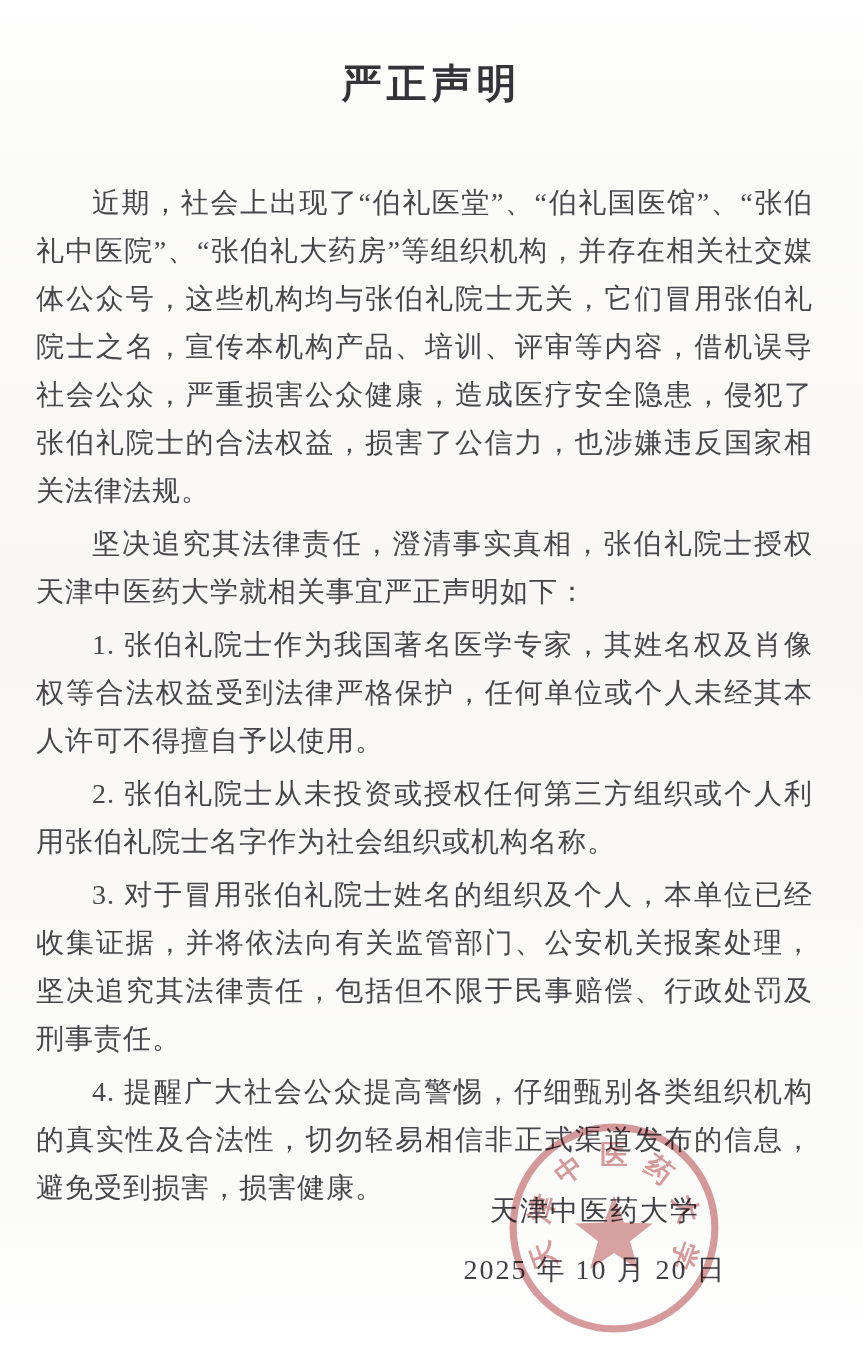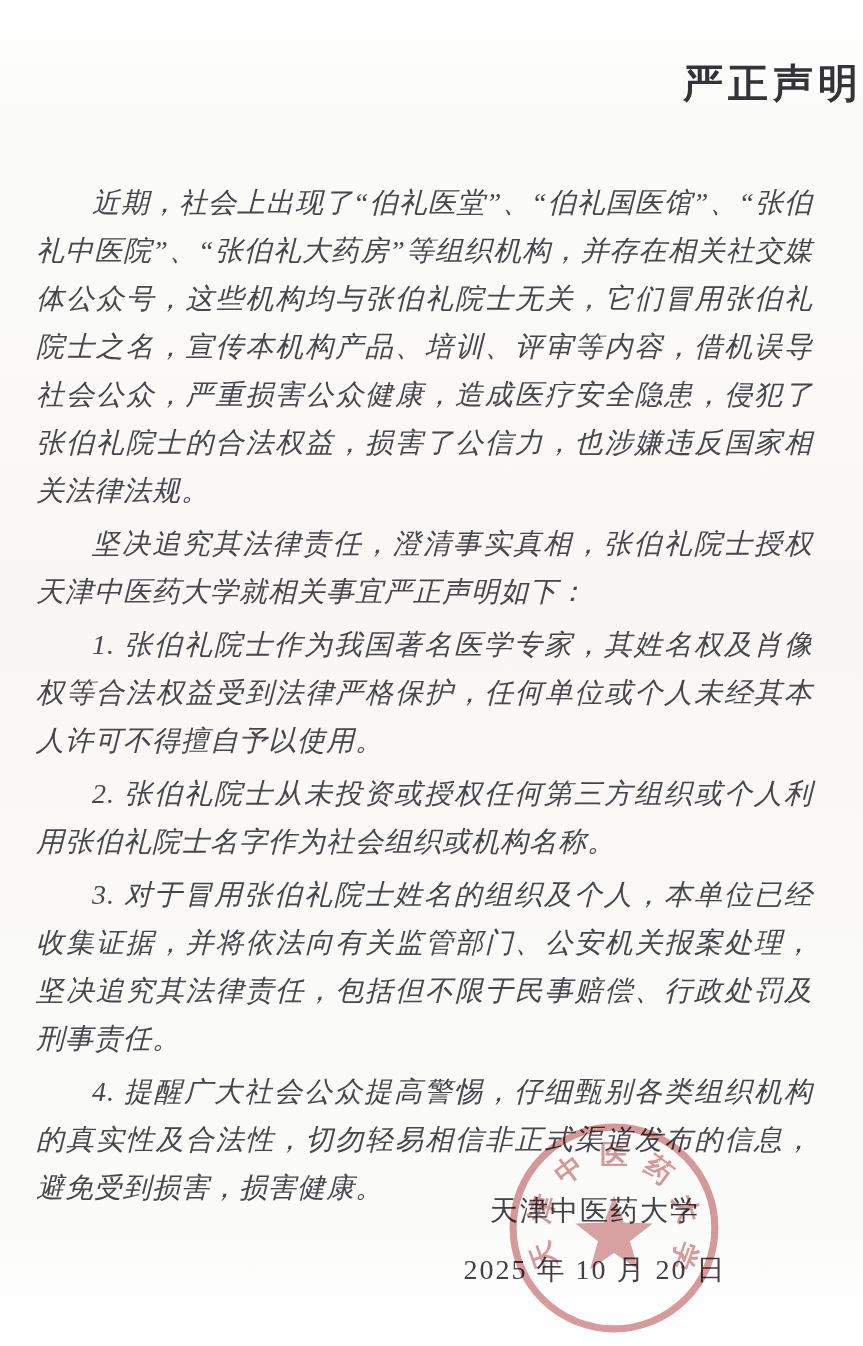--- a/index.html
+++ b/index.html
@@ -11,38 +11,37 @@
     position: relative;
     width: 863px;
     height: 1346px;
     overflow: hidden;
     background: linear-gradient(180deg, #ffffff 0%, #fcfcfb 6%, #f8f7f6 45%, #fbfbfa 90%, #ffffff 100%);
     font-family: "Liberation Serif", "DejaVu Serif", serif;
     color: #46464b;
   }
   .title {
     margin: 56px 0 0 0;
-    text-align: right;
+    text-align: center;
     font-size: 40px;
     font-weight: bold;
     letter-spacing: 5px;
     color: #333338;
   }
   .doc-body {
     margin: 68px 50px 0 36px;
     font-size: 28px;
     line-height: 48px;
     text-align: justify;
     text-justify: inter-ideograph;
     letter-spacing: 1px;
   }
   .doc-body p {
     margin: 0;
     text-indent: 2em;
-    font-style: italic;
   }
   .doc-body p + p {
     margin-top: 5px;
   }
   .sign-block {
     position: absolute;
     top: 1192px;
     left: 420px;
     width: 350px;
     text-align: center;

